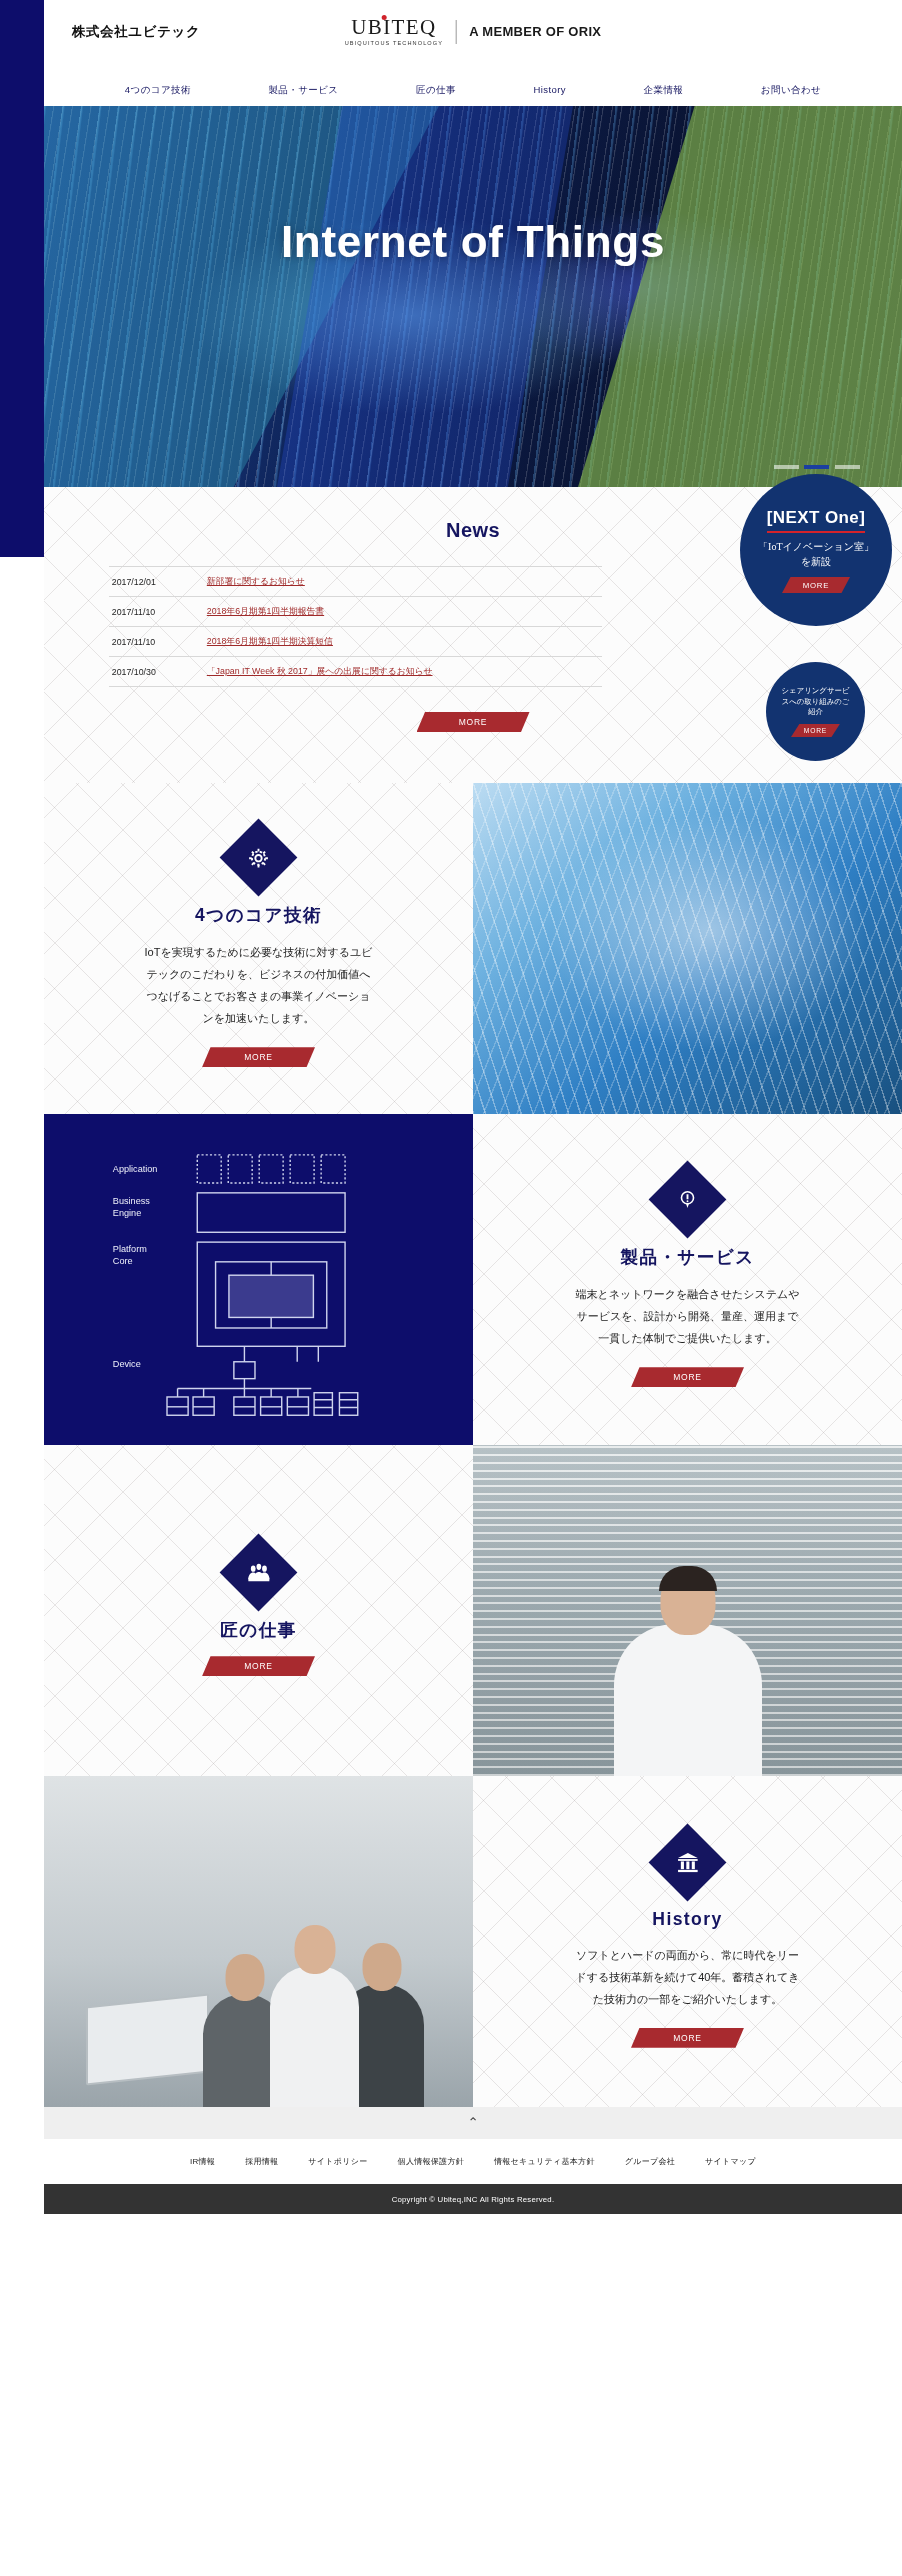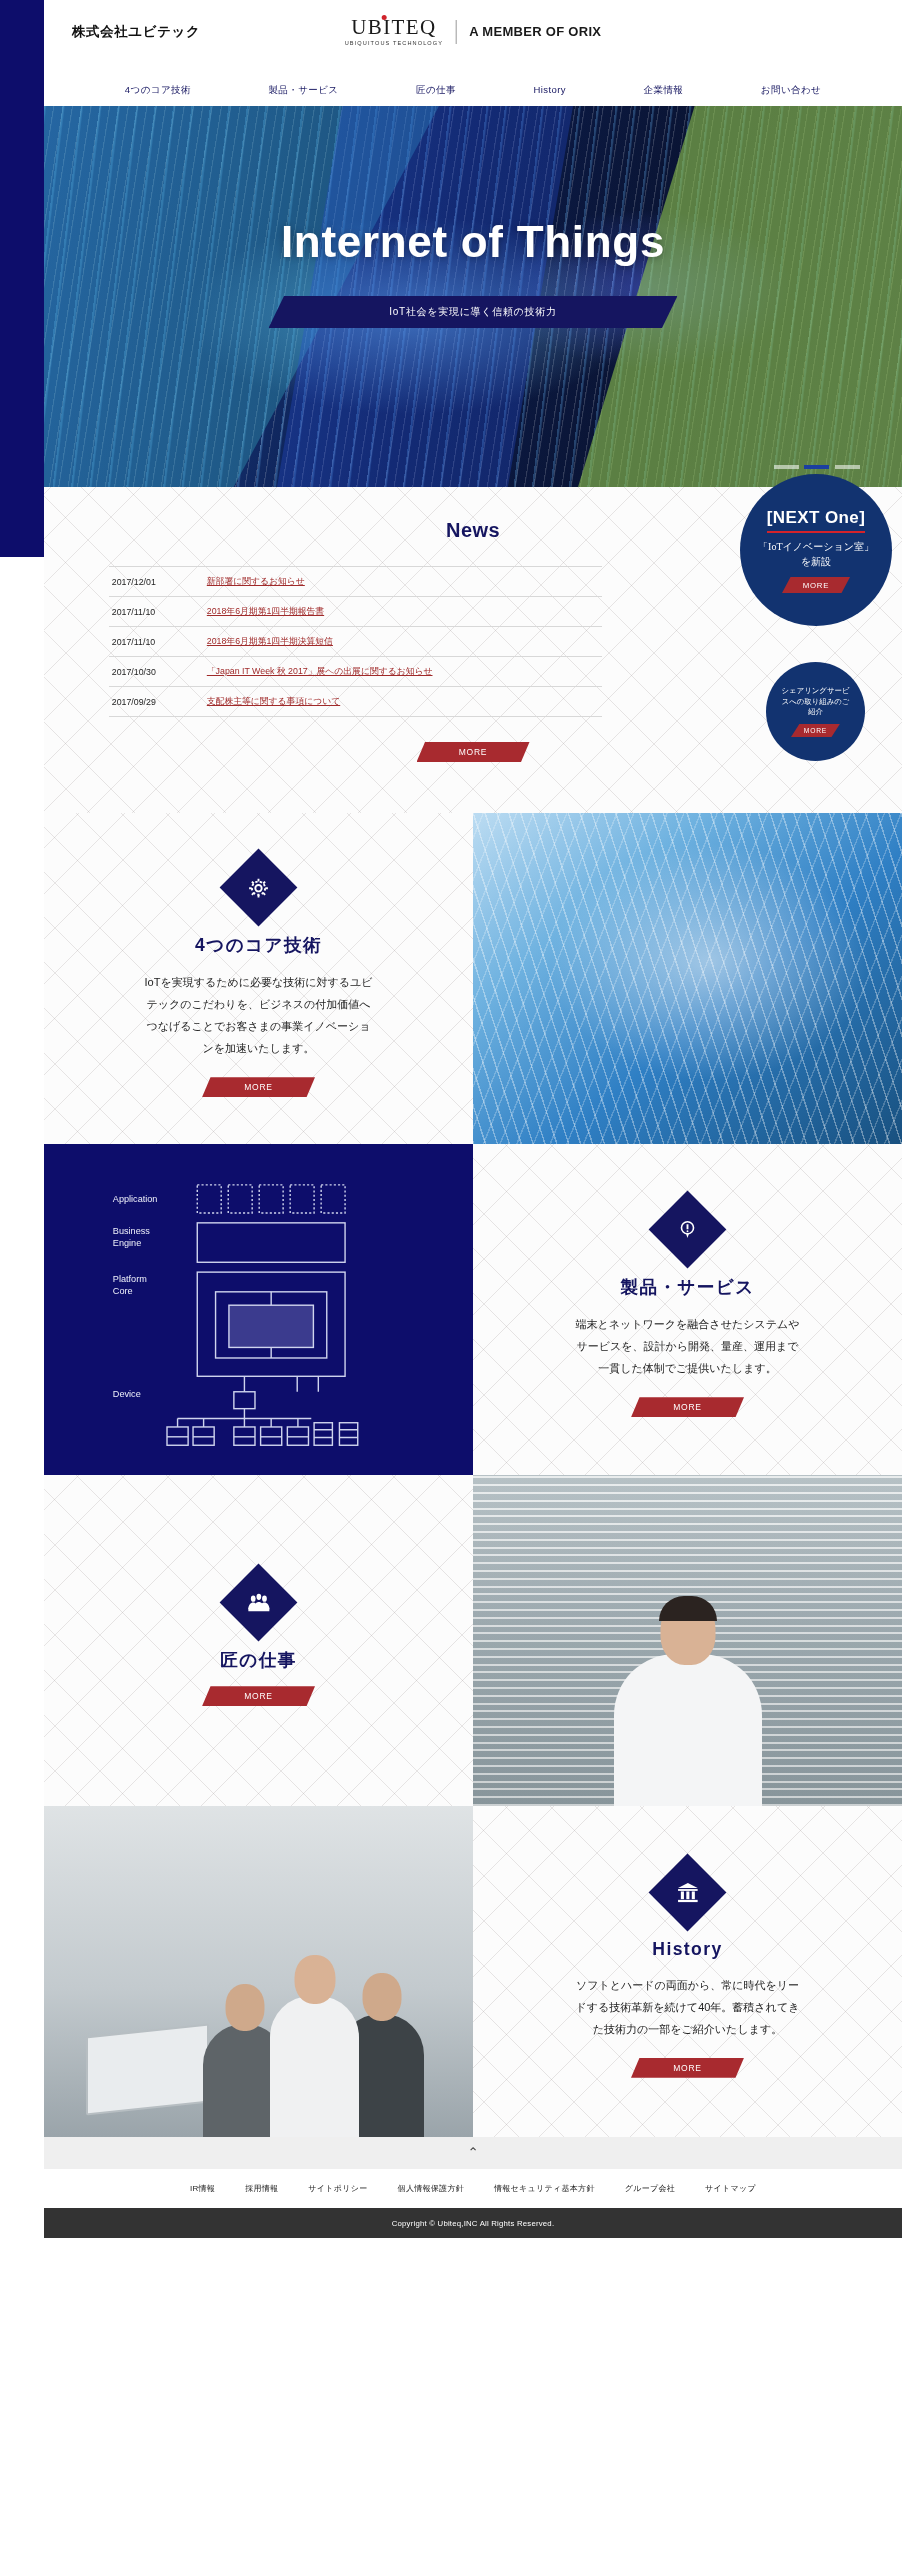--- a/index.html
+++ b/index.html
@@ -285,21 +285,21 @@
   
   .to-top{
     margin-left:44px; height:32px; background:#efefef;
     display:flex; align-items:center; justify-content:center;
     cursor:pointer;
   }
   .to-top span{ font-size:13.4px; color:#444; line-height:1; }
 
   
   .foot-links{
-    margin-left:44px; height:39px; background:#fff;
+    margin-left:44px; height:45px; background:#fff;
     display:flex; align-items:center; justify-content:center; gap:30px;
   }
   .foot-links a{
     color:#222; font-size:8px; text-decoration:none; letter-spacing:0.3px;
   }
   .copyright{
     margin-left:44px; height:30px; background:#333333;
     display:flex; align-items:center; justify-content:center;
   }
   .copyright span{ color:#fff; font-size:7.8px; letter-spacing:0.2px; }
@@ -347,23 +347,20 @@
   <div class="hero-bg">
     <div class="h-layer l1"></div>
     <div class="h-layer l2"></div>
     <div class="h-layer l3"></div>
     <div class="h-layer l4"></div>
     <div class="tri-teal"></div>
     <div class="tri-blue"></div>
     <div class="tri-green"></div>
   </div>
   <h1 class="hero-title">Internet of Things</h1>
-  <div class="hero-ribbon">
-    <span>IoT社会を実現に導く信頼の技術力</span>
-  </div>
   <div class="hero-dots">
     <i></i>
     <i class="on"></i>
     <i></i>
   </div>
 </section>
 
 <section class="news-sec diamond-bg">
   <h2 class="news-title">News</h2>
 
@@ -376,24 +373,20 @@
       <span class="news-date">2017/11/10</span>
       <a href="#" class="news-link">2018年6月期第1四半期報告書</a>
     </div>
     <div class="news-row">
       <span class="news-date">2017/11/10</span>
       <a href="#" class="news-link">2018年6月期第1四半期決算短信</a>
     </div>
     <div class="news-row">
       <span class="news-date">2017/10/30</span>
       <a href="#" class="news-link">「Japan IT Week 秋 2017」展への出展に関するお知らせ</a>
-    </div>
-    <div class="news-row">
-      <span class="news-date">2017/09/29</span>
-      <a href="#" class="news-link">支配株主等に関する事項について</a>
     </div>
   </div>
 
   <button class="more-btn news-more">MORE</button>
 
   <div class="badge-big">
     <div class="b-title">[NEXT One]</div>
     <div class="b-sub">「IoTイノベーション室」</div>
     <div class="b-sub">を新設</div>
     <button class="more-btn">MORE</button>

